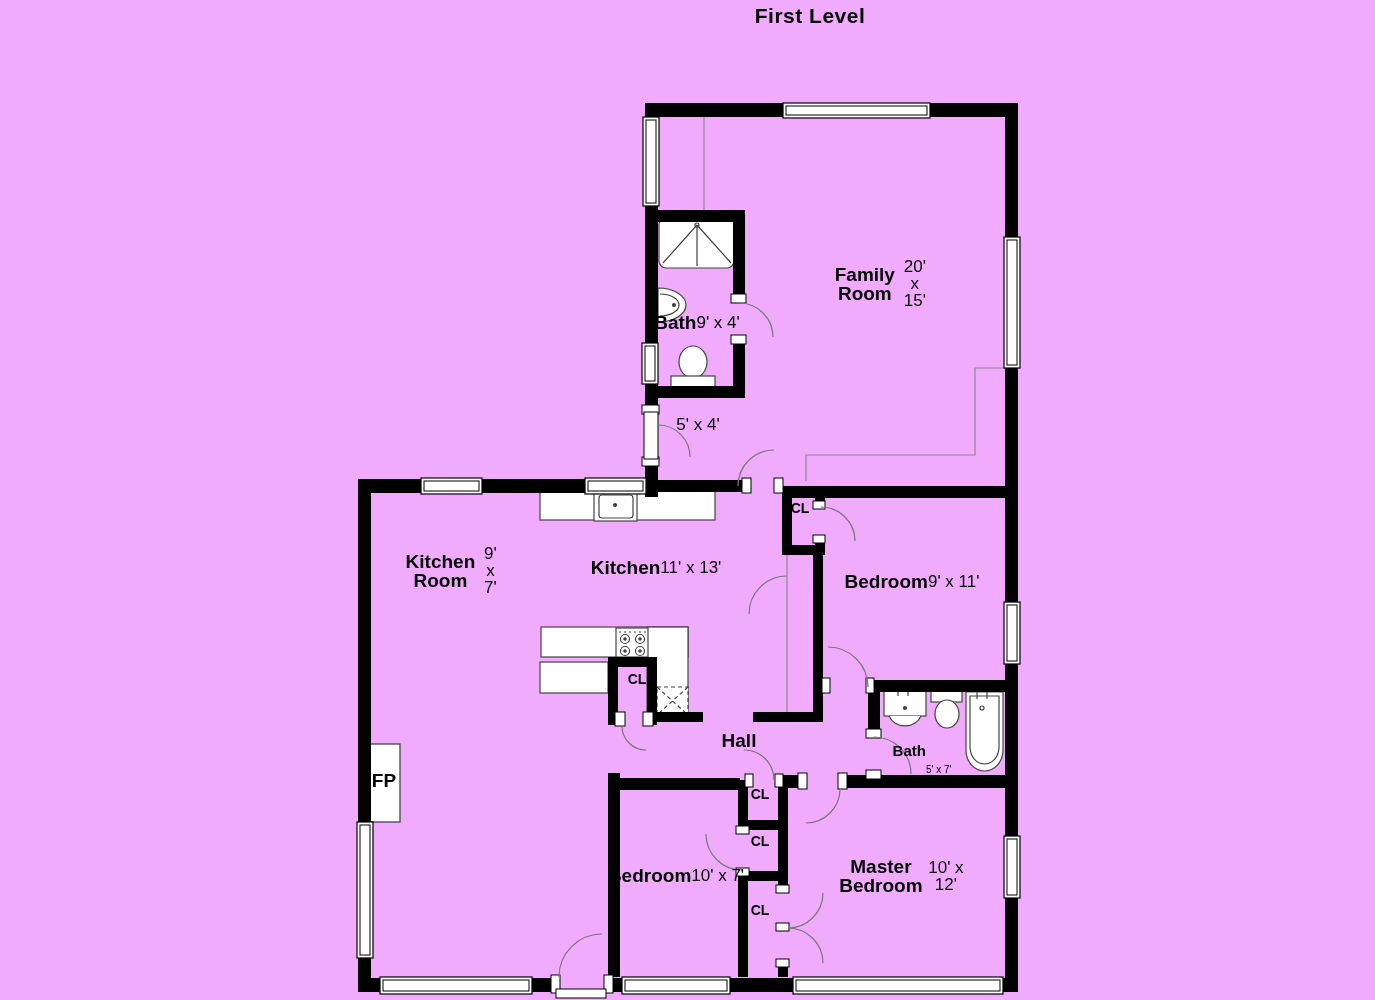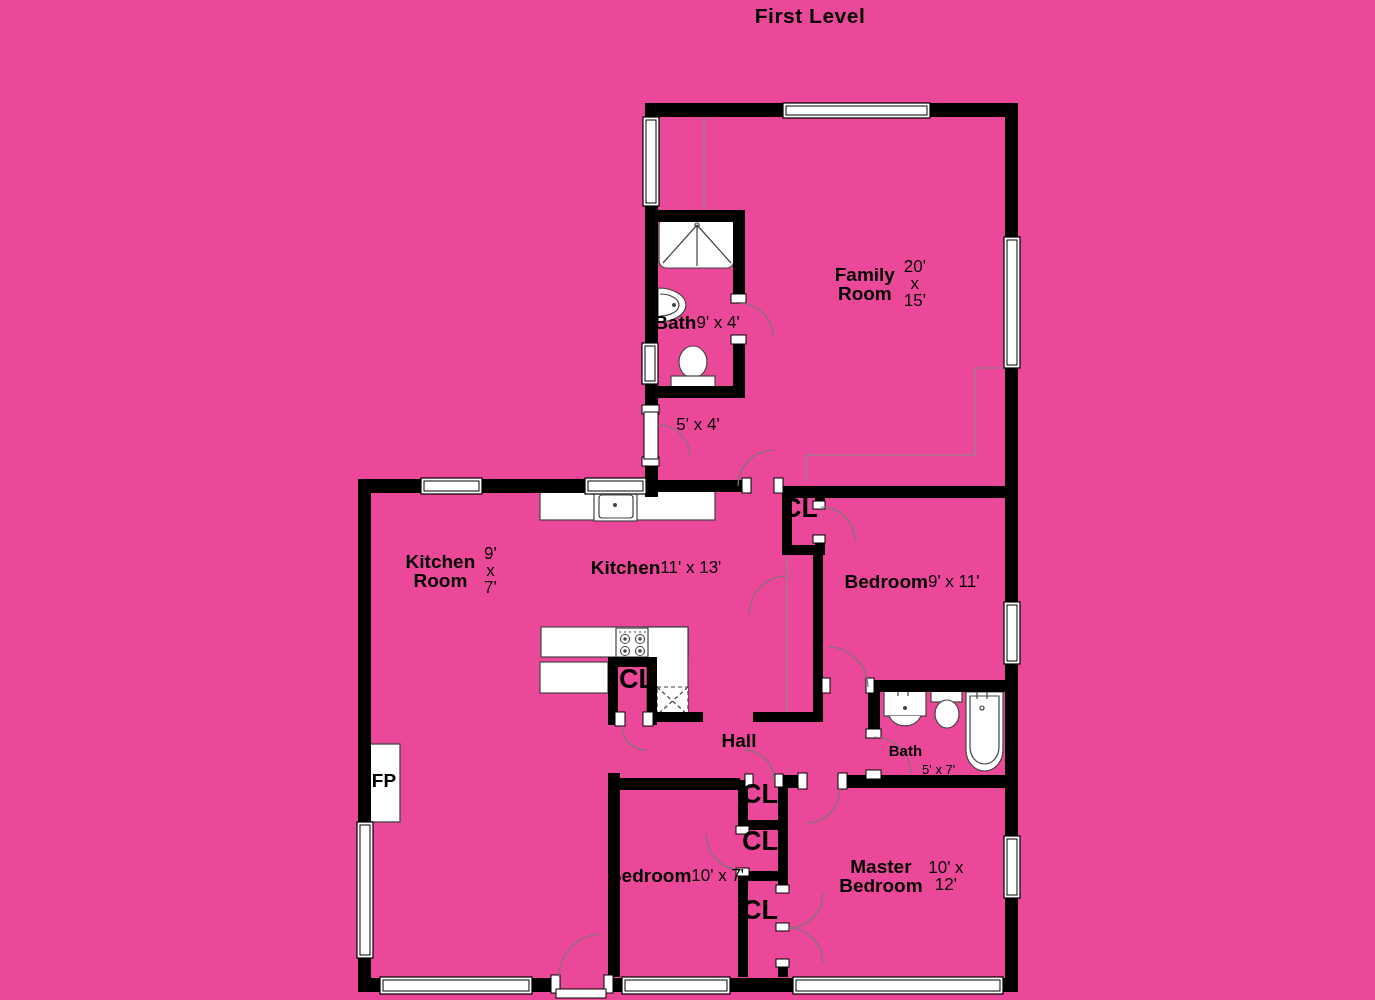--- a/index.html
+++ b/index.html
@@ -1,19 +1,19 @@
 <!DOCTYPE html>
 <html><head>
 <meta charset="utf-8">
 <style>
   html,body{margin:0;padding:0;background:#ffffff;}
   .stage{
     position:relative;
     width:1375px;height:1000px;
-    background:#ec4899;
+    background:#f0abfc;
     font-family:"Liberation Sans", sans-serif;
     color:#000;
     overflow:hidden;
   }
   .plan-svg{position:absolute;left:0;top:0;}
   .label{
     position:absolute;
     transform:translate(-50%,-50%);
     text-align:center;
     white-space:nowrap;
@@ -35,25 +35,25 @@
     font-size:19px;
     font-weight:bold;
     line-height:19px;
   }
   .room-dims{
     font-size:17px;
     line-height:17px;
   }
   .room-label.wrap .room-name{white-space:normal;}
   .room-label.small .room-name{font-size:15px;line-height:15px;}
-  .room-label.small .room-dims{font-size:13px;line-height:14px;margin-top:40px;}
+  .room-label.small .room-dims{font-size:10px;line-height:14px;margin-top:40px;}
   .cl-label{
     position:absolute;
     transform:translate(-50%,-50%);
-    font-size:27px;
+    font-size:14px;
     font-weight:bold;
     line-height:21px;
   }
   .fp-label{
     position:absolute;
     transform:translate(-50%,-50%);
     font-size:19px;
     font-weight:bold;
   }
 </style>

